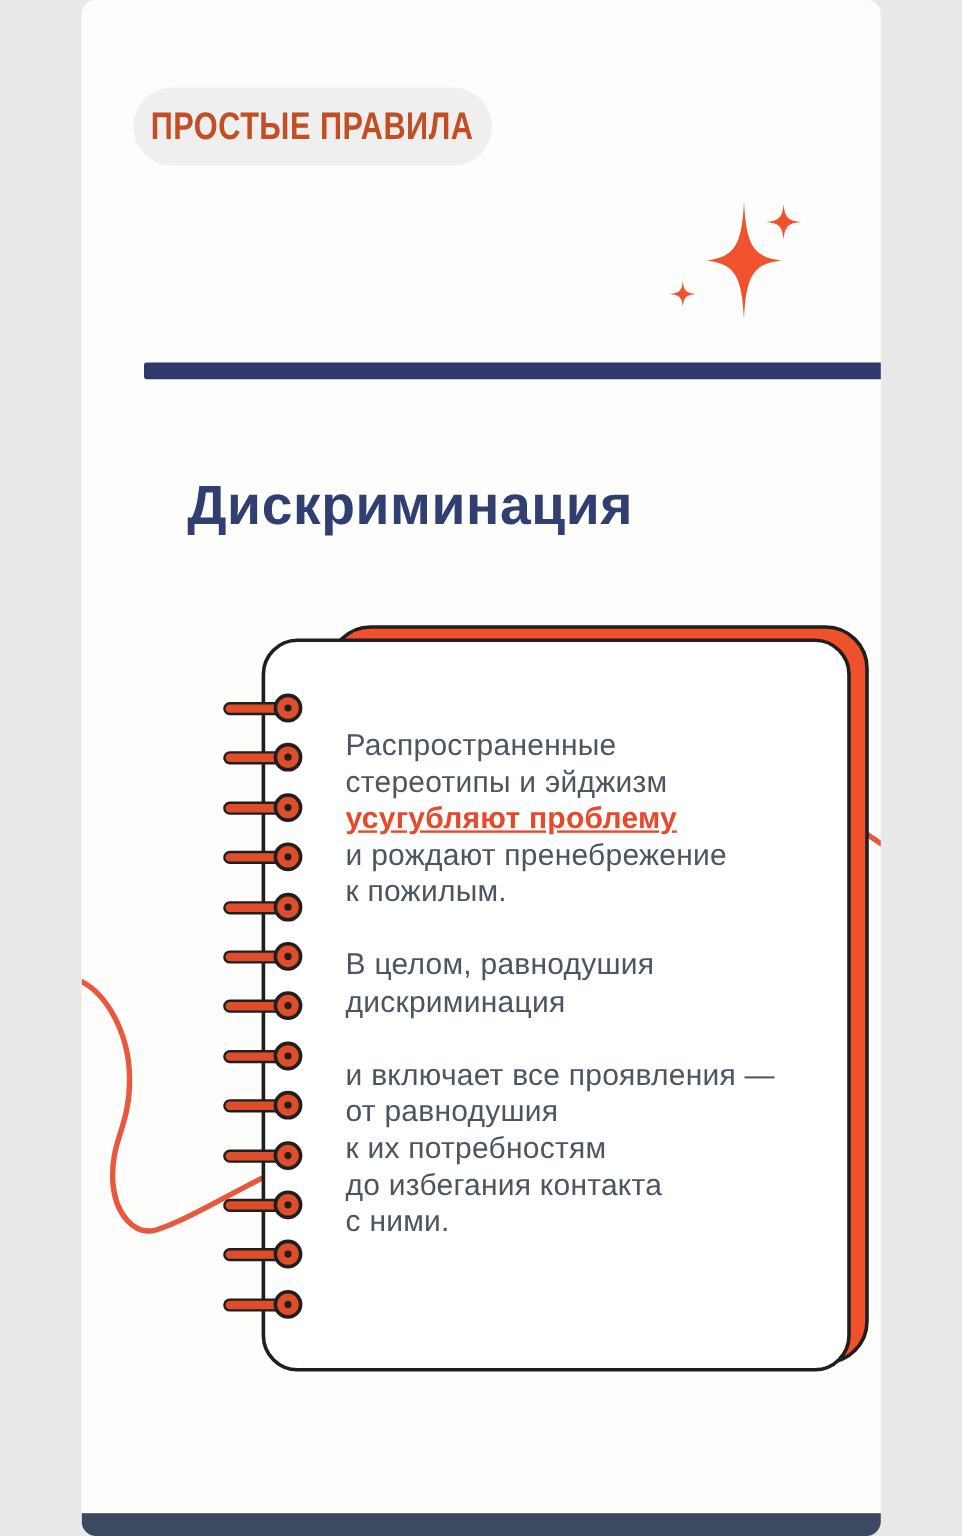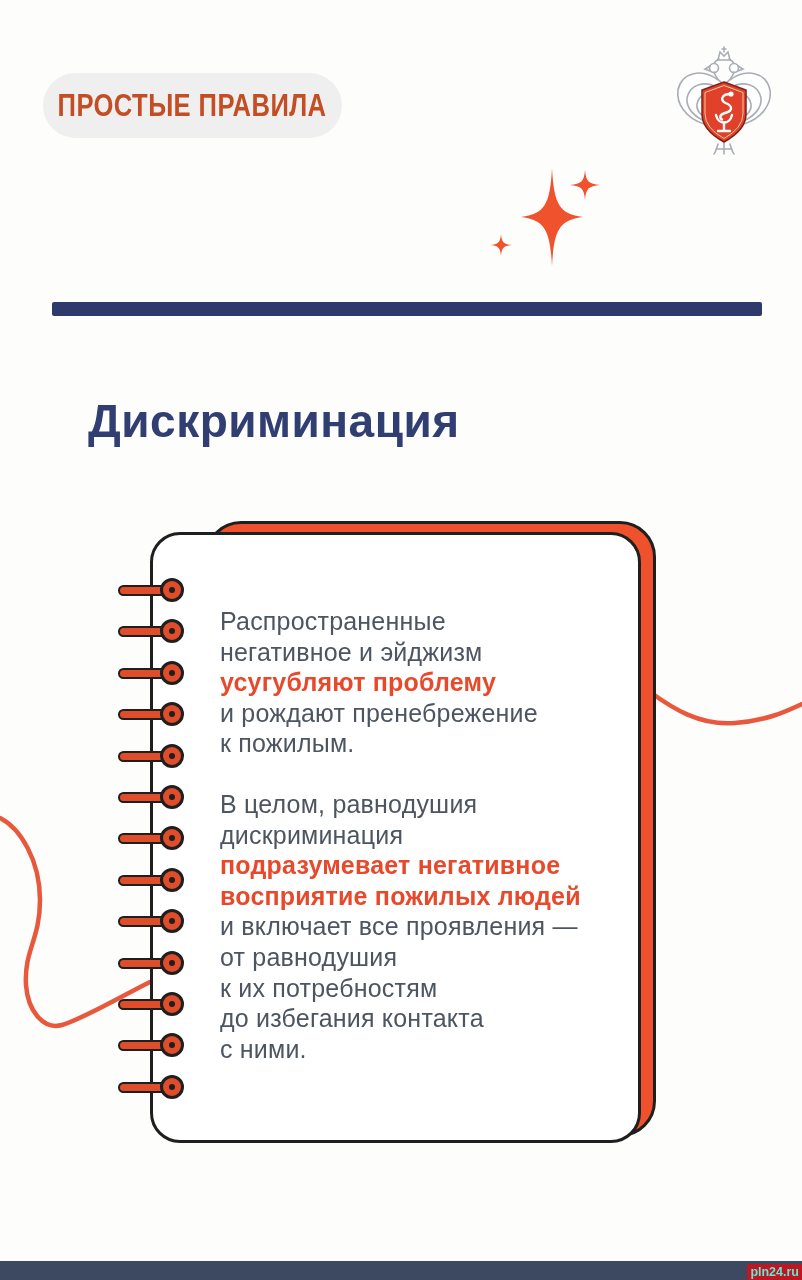--- a/index.html
+++ b/index.html
@@ -1,20 +1,20 @@
 <!DOCTYPE html>
 <html><head>
 <meta charset="utf-8">
 <style>
   * { box-sizing: border-box; margin: 0; padding: 0; }
   html,body { background:#e9e9e9; }
   body { font-family: "Liberation Sans", sans-serif; }
   .canvas{
-    position:relative; width:802px; height:1280px; margin:0 auto;
-    background:var(--page-bg,#FDFDFC); overflow:hidden;
+    position:relative; width:666px; height:1280px; margin:0 auto;
+    background:var(--page-bg,#FDFDFC); overflow:hidden;border-radius:12px;
   }
   
   .badge{
     position:absolute; left:43px; top:73px; width:299px; height:65px;
     background:var(--badge-bg); border-radius:33px;
     display:flex; align-items:center; justify-content:center;
   }
   .badge span{
     font-size:32px; font-weight:700; color:var(--badge-text);
     transform:scaleX(0.8); white-space:nowrap; letter-spacing:0.5px;
@@ -48,21 +48,21 @@
   .ring .bar{ position:absolute; left:0; top:8px; width:50px; height:11px;
     background:var(--ring); border:2px solid var(--outline); border-radius:7px; }
   .ring .knob{ position:absolute; right:0; top:1px; width:24px; height:24px;
     background:var(--ring); border:3px solid var(--outline); border-radius:50%; }
   .ring .knob::after{ content:''; position:absolute; left:6px; top:6px; width:6px; height:6px;
     border-radius:50%; background:var(--outline); }
   
   .nb-text{ position:absolute; left:220px; top:606px; width:420px;
     font-size:25px; line-height:30.6px; color:var(--body); letter-spacing:0.2px; }
   .nb-para{ white-space:pre-line; margin-bottom:30px; }
-  .nb-para .accent{ color:var(--accent); font-weight:700; }
+  .nb-para .accent{ color:var(--accent); font-weight:700;text-decoration:underline; }
   
   .footer-strip{ position:absolute; left:0; top:1261px; width:802px; height:19px;
     background:var(--strip); }
   .watermark{ position:absolute; right:0; bottom:0; height:16px; min-width:54px;
     background:var(--wm-bg); color:#5eead4; font-size:12.5px; font-weight:700;
     display:flex; align-items:center; justify-content:center; padding:0 3px; }
 </style>
 </head>
 <body>
 
@@ -171,28 +171,27 @@
         <i class="bar"></i>
         <i class="knob"></i>
       </div>
       <div class="ring" style="top: 1073.8px;">
         <i class="bar"></i>
         <i class="knob"></i>
       </div>
     </div>
   <div class="nb-text">
       <p class="nb-para"><span>Распространенные
-негативное и эйджизм
+стереотипы и эйджизм
 </span><span class="accent">усугубляют проблему</span><span>
 и рождают пренебрежение
 к пожилым.</span></p>
       <p class="nb-para"><span>В целом, равнодушия
 дискриминация
-</span><span class="accent">подразумевает негативное
-восприятие пожилых людей</span><span>
+</span><span>
 и включает все проявления —
 от равнодушия
 к их потребностям
 до избегания контакта
 с ними.</span></p>
     </div>
 
   <div class="footer-strip">
     <div class="watermark">pln24.ru</div>
   </div>

